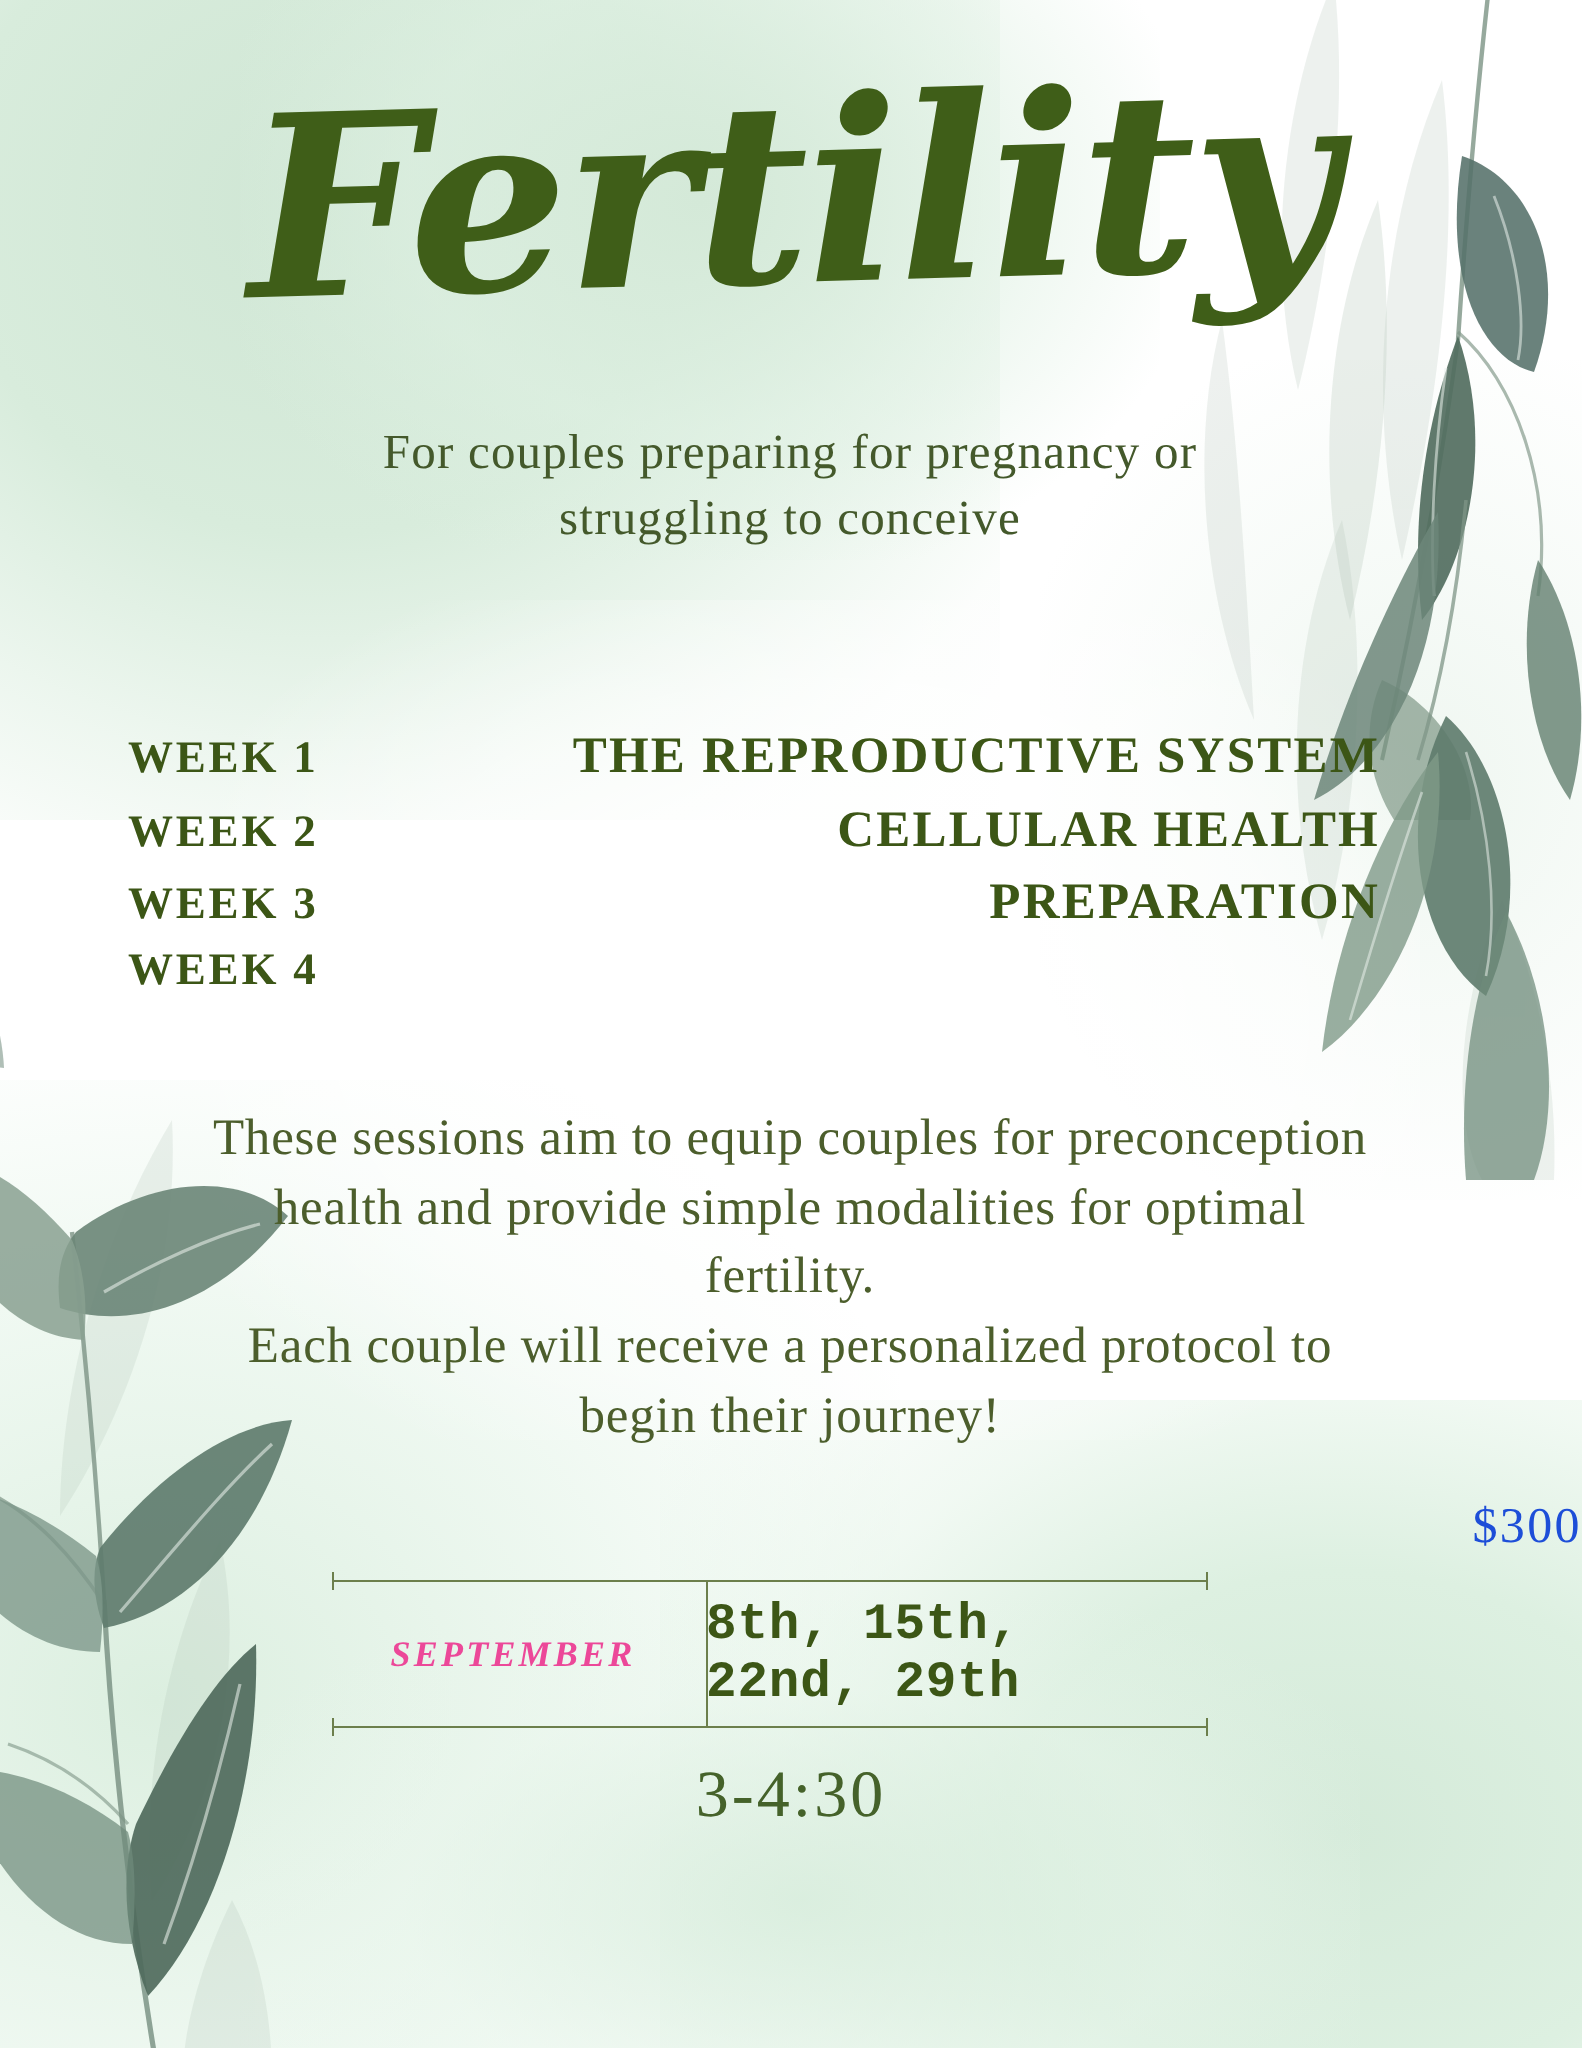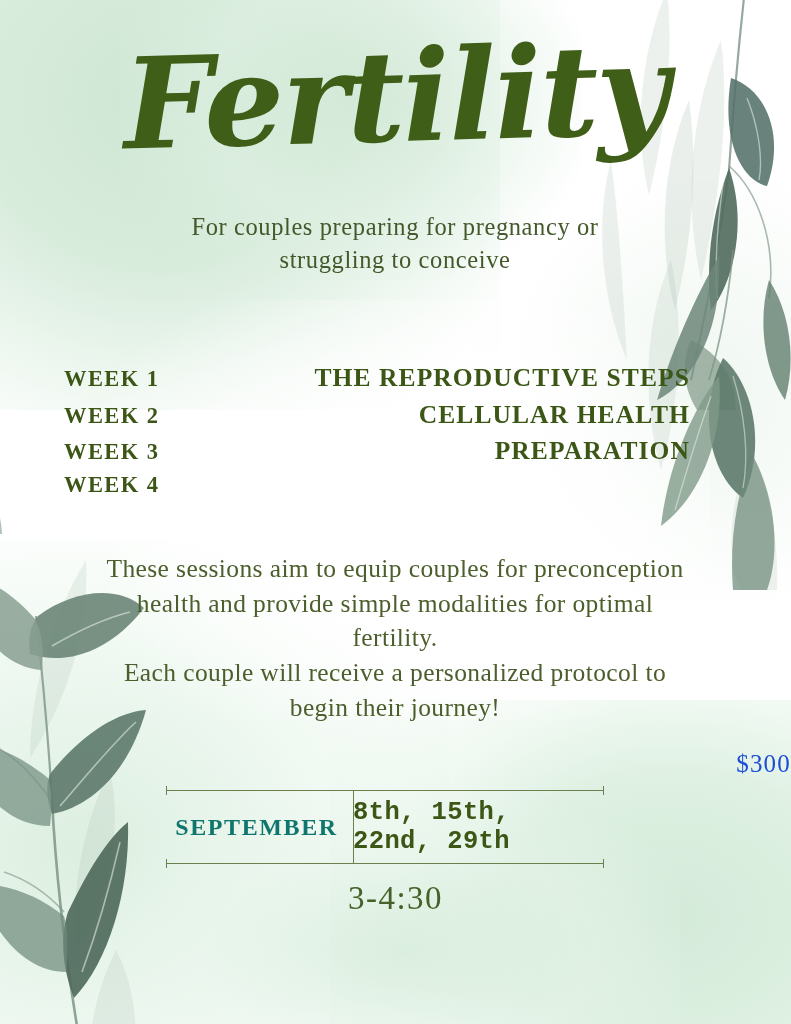--- a/index.html
+++ b/index.html
@@ -189,26 +189,27 @@
     width: 1px;
     background: #6c7f4c;
   }
   .month {
     position: absolute;
     left: 0; top: 0; bottom: 0;
     width: 187px;
     display: flex;
     align-items: center;
     justify-content: center;
-    color: #0f766e;
-    font-weight: 700;
-    font-size: 24px;
+    color: #ec4899;
+    font-weight: 700;
+    font-size: 18px;
     letter-spacing: 1.6px;
     padding-right: 6px;
     box-sizing: border-box;
+    font-style: italic;
   }
   .dates {
     position: absolute;
     left: 187px; right: 0; top: 0; bottom: 0;
     display: flex;
     align-items: center;
     justify-content: center;
     color: #3c5616;
     font-weight: 700;
     font-size: 25.5px;
@@ -356,21 +357,21 @@
     </svg>
   </div>
 
   <div class="title">Fertility</div>
 
   <div class="subtitle">For couples preparing for pregnancy or struggling to conceive</div>
 
   <div class="weeks">
     <div class="week-row">
       <span class="week-label">WEEK 1</span>
-      <span class="week-topic">THE REPRODUCTIVE STEPS</span>
+      <span class="week-topic">THE REPRODUCTIVE SYSTEM</span>
     </div>
     <div class="week-row">
       <span class="week-label">WEEK 2</span>
       <span class="week-topic">CELLULAR HEALTH</span>
     </div>
     <div class="week-row">
       <span class="week-label">WEEK 3</span>
       <span class="week-topic">PREPARATION</span>
     </div>
     <div class="week-row">

